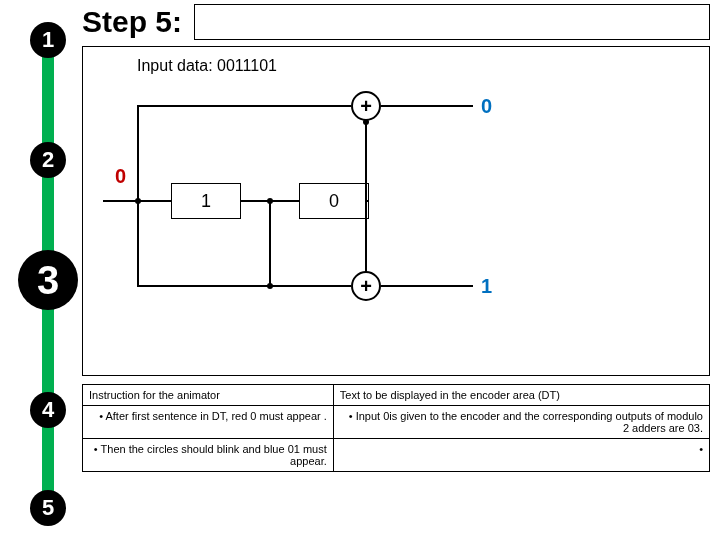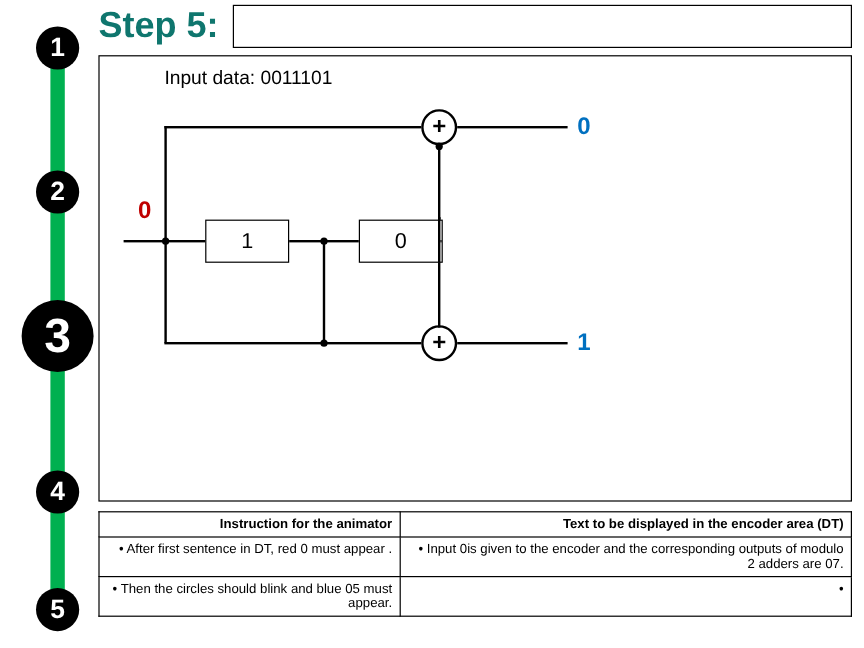--- a/index.html
+++ b/index.html
@@ -54,33 +54,33 @@
     right: 10px;
   }
   .title-row {
     display: flex;
     align-items: center;
     gap: 12px;
   }
   .step-title {
     font-size: 30px;
     font-weight: bold;
-    color: #0f766e;
+    color: #000000;
     white-space: nowrap;
   }
   .title-box {
     flex: 1;
     height: 36px;
     border: 1px solid #000;
     background: #fff;
   }
   .diagram-box {
     margin-top: 6px;
     border: 1px solid #000;
-    height: 372px;
+    height: 330px;
     position: relative;
     background: #fff;
   }
   .input-data {
     position: absolute;
     left: 54px;
     top: 10px;
     font-size: 16px;
     color: #000;
   }
@@ -143,22 +143,22 @@
     border-collapse: collapse;
     font-size: 11px;
   }
   .instr-table th, .instr-table td {
     border: 1px solid #000;
     padding: 4px 6px;
     vertical-align: top;
     text-align: right;
   }
   .instr-table th {
-    font-weight: bold;
-    text-align: right;
+    font-weight: normal;
+    text-align: left;
   }
   .bullet-row td::before {
     content: "• ";
   }
 </style>
 </head>
 <body>
 
 <div class="stepper">
   <div class="stepper-track"></div>
@@ -233,22 +233,22 @@
   <table class="instr-table">
     <thead>
       <tr>
         <th style="width:40%;">Instruction for the animator</th>
         <th>Text to be displayed in the encoder area (DT)</th>
       </tr>
     </thead>
     <tbody>
       <tr class="bullet-row">
         <td>After first sentence in DT, red 0 must appear .</td>
-        <td>Input 0is given to the encoder and the corresponding outputs of modulo 2 adders are 07.</td>
+        <td>Input 0is given to the encoder and the corresponding outputs of modulo 2 adders are 03.</td>
       </tr>
       <tr class="bullet-row">
-        <td>Then the circles should blink and blue 05 must appear.</td>
+        <td>Then the circles should blink and blue 01 must appear.</td>
         <td></td>
       </tr>
     </tbody>
   </table>
 
 </div>
 
 </body></html>

